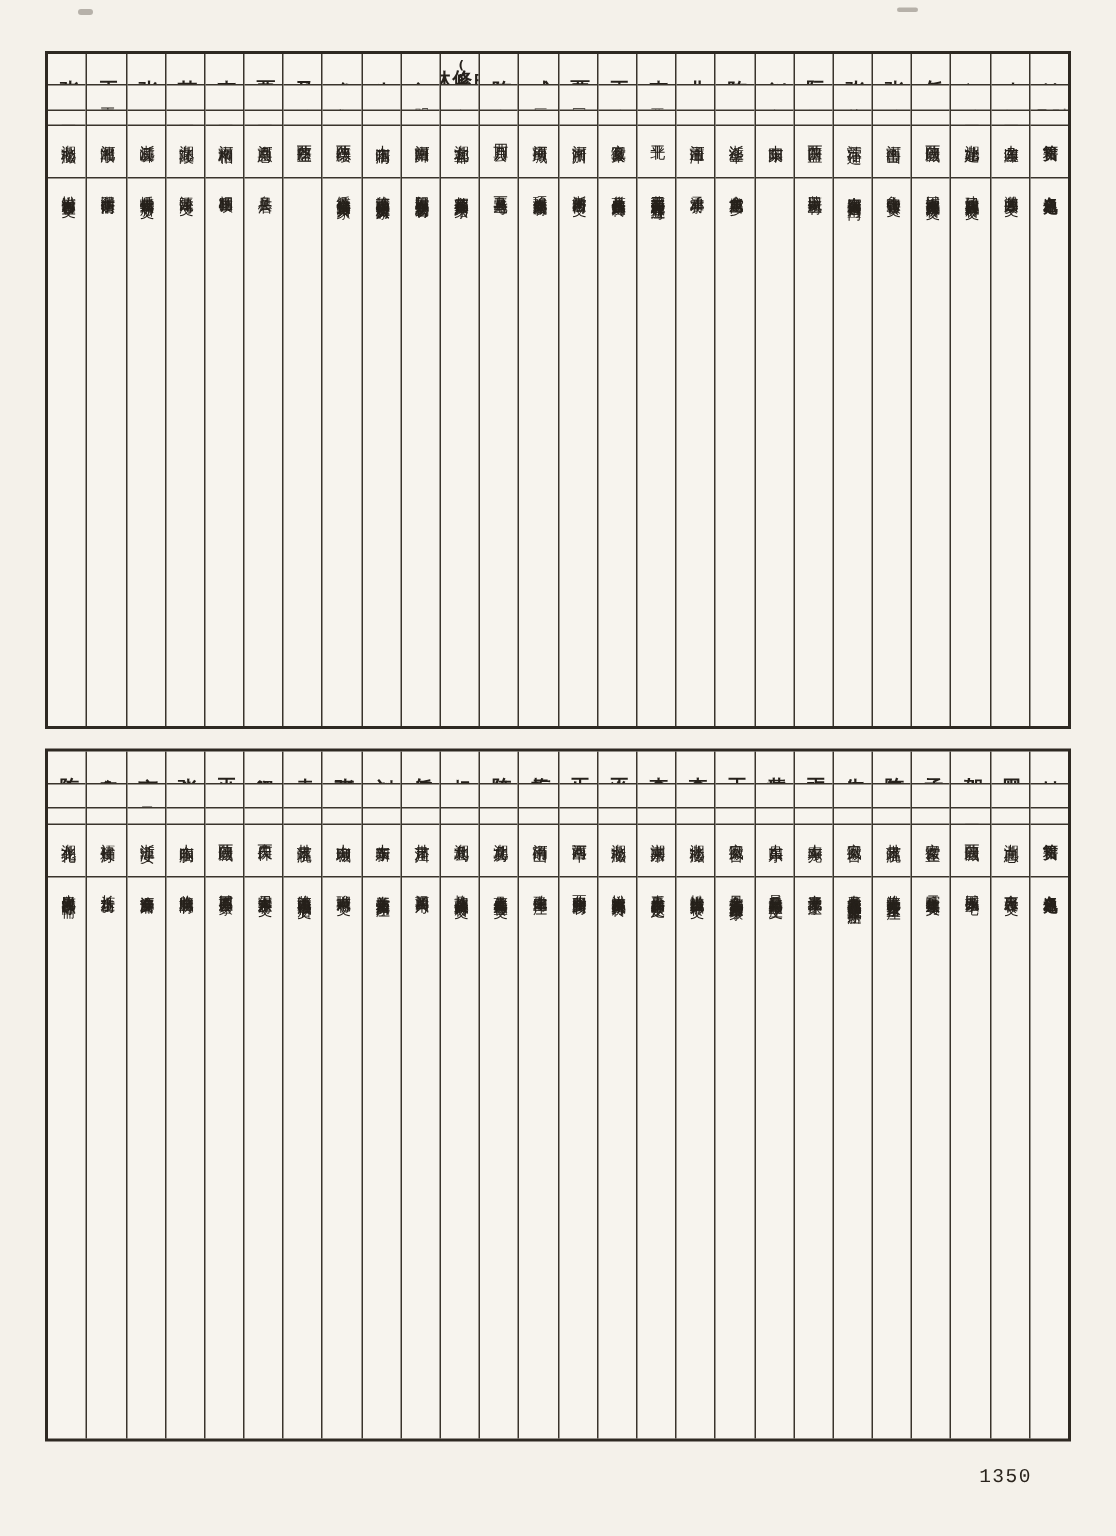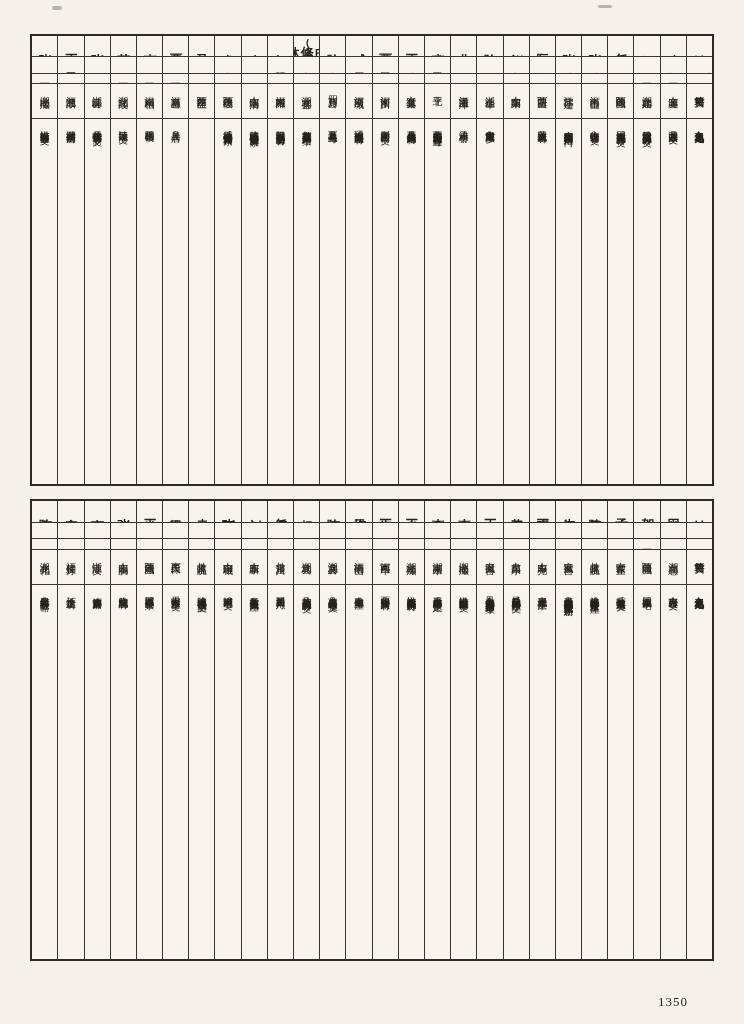--- a/index.html
+++ b/index.html
@@ -56,22 +56,22 @@
 
   
   .header-col .vtext { font-weight: 600; justify-content: flex-start; }
   .h-name    { font-size: 13px; letter-spacing: 12px; padding-top: 9px;  }
   .h-alias   { font-size: 11px; letter-spacing: 9px;  padding-top: 7px;  }
   .h-age     { font-size: 10px; letter-spacing: 3px;  padding-top: 2px;  }
   .h-native  { font-size: 12px; letter-spacing: 34px; padding-top: 11px; }
   .h-address { font-size: 12px; letter-spacing: 26px; padding-top: 14px; }
 
   .page-number {
-    position: absolute; right: 56px; bottom: 14px;
-    font-family: Liberation Serif, serif;
+    position: absolute; right: 56px; bottom: 32px;
+    font-family: Liberation Mono, monospace;
     font-size: 13px; letter-spacing: 1px; color: #2a241d; text-align: right;
   }
 
   .speck { position: absolute; background: #6a645a; opacity: .45; border-radius: 2px; }
   .speck-1 { left: 52px; top: 6px; width: 10px; height: 4px; }
   .speck-2 { left: 598px; top: 5px; width: 14px; height: 3px; }
 </style>
 </head>
 <body>
 

